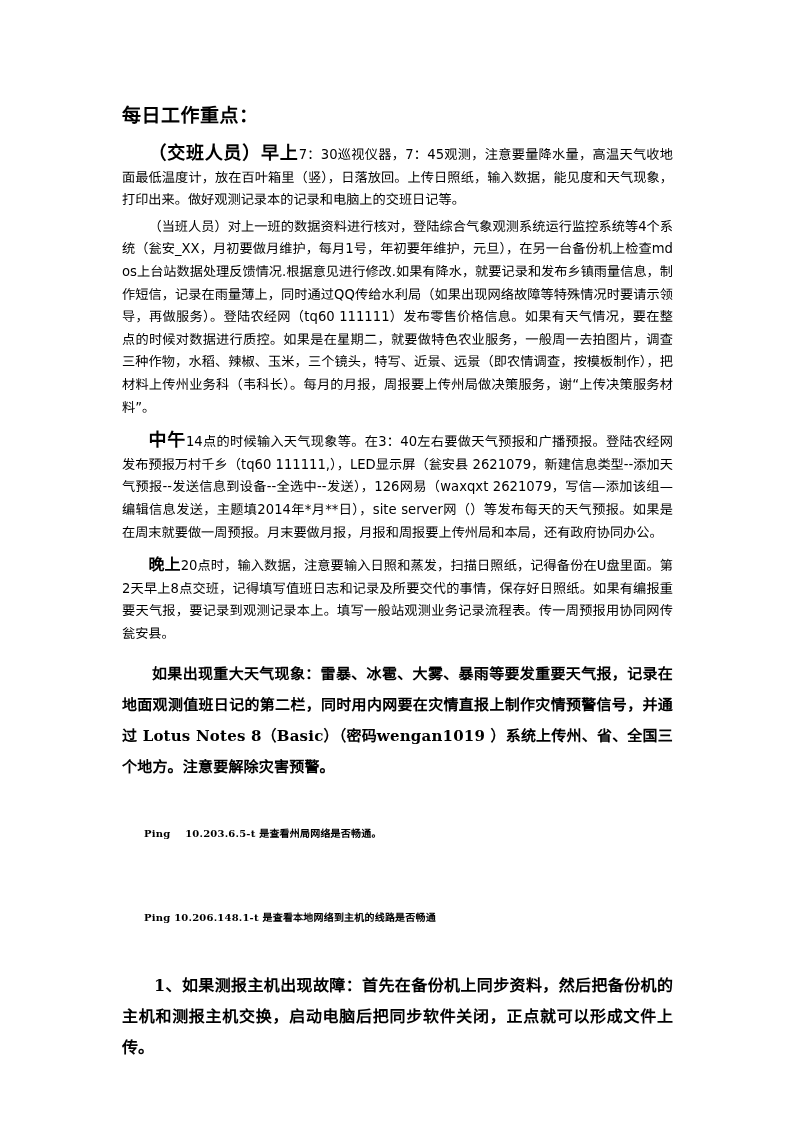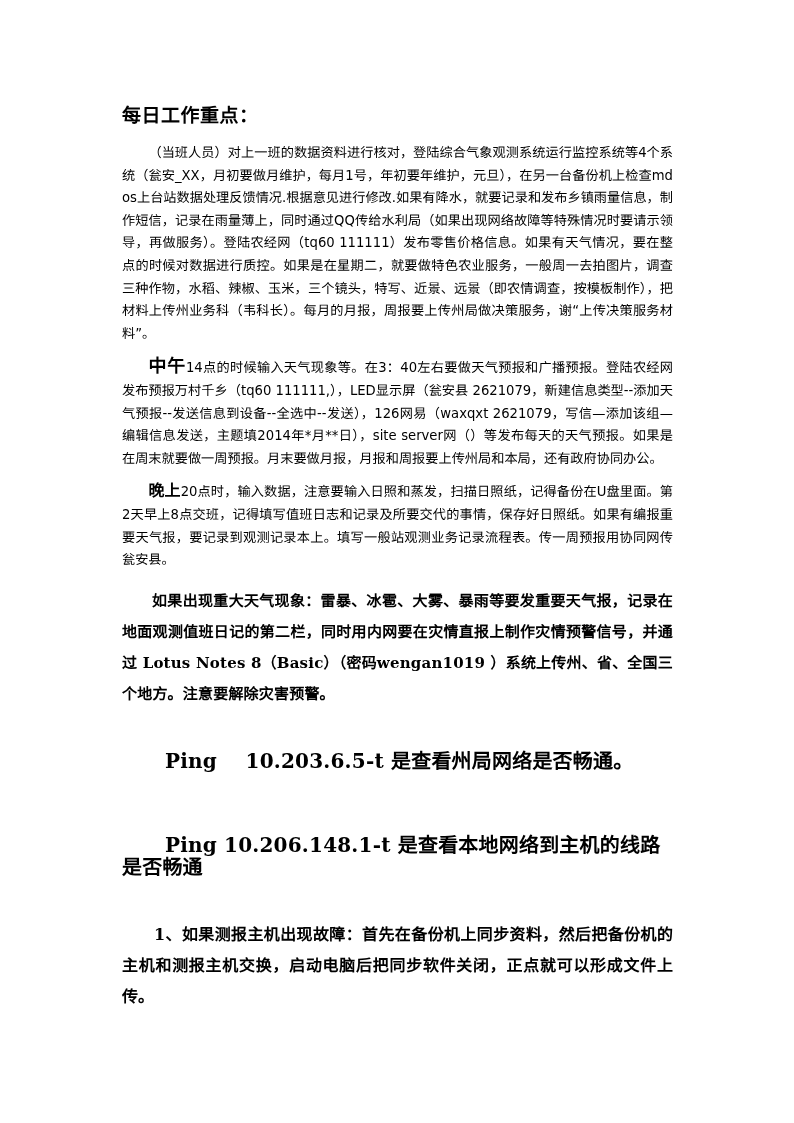--- a/index.html
+++ b/index.html
@@ -85,21 +85,21 @@
     text-align: justify;
     text-justify: inter-ideograph;
     text-indent: 2em;
     word-break: break-all;
     letter-spacing: 0.2px;
   }
 
   
   .ping-line {
     font-family: "DejaVu Serif", "Liberation Serif", serif;
-    font-size: 20px;
+    font-size: 10px;
     font-weight: bold;
     line-height: 22px;
     margin: 18px 0 0 0;
     text-indent: 2em;
     white-space: pre-wrap;
     letter-spacing: 0.2px;
   }
 
   .ping-line.tight {
     text-indent: 1.4em;
@@ -126,20 +126,23 @@
   .spacer-sm { height: 6px; }
 </style>
 </head>
 <body>
 
 <div class="page">
   <div class="content">
 
     <h1 class="doc-title">每日工作重点：</h1>
 
+    <p class="para indent2">
+      <span class="lead">（交班人员）早上</span><span>7：30巡视仪器，7：45观测，注意要量降水量，高温天气收地面最低温度计，放在百叶箱里（竖），日落放回。上传日照纸，输入数据，能见度和天气现象，打印出来。做好观测记录本的记录和电脑上的交班日记等。</span>
+    </p>
 
     <p class="para indent2">
       <span>（当班人员）对上一班的数据资料进行核对，登陆综合气象观测系统运行监控系统等4个系统（瓮安_XX，月初要做月维护，每月1号，年初要年维护，元旦），在另一台备份机上检查mdos上台站数据处理反馈情况.根据意见进行修改.如果有降水，就要记录和发布乡镇雨量信息，制作短信，记录在雨量薄上，同时通过QQ传给水利局（如果出现网络故障等特殊情况时要请示领导，再做服务）。登陆农经网（tq60 111111）发布零售价格信息。如果有天气情况，要在整点的时候对数据进行质控。如果是在星期二，就要做特色农业服务，一般周一去拍图片，调查三种作物，水稻、辣椒、玉米，三个镜头，特写、近景、远景（即农情调查，按模板制作），把材料上传州业务科（韦科长）。每月的月报，周报要上传州局做决策服务，谢</span>“上传决策服务材料”。
     </p>
 
     <div class="spacer-sm"></div>
 
     <p class="para indent2">
       <span class="lead">中午</span><span>14点的时候输入天气现象等。在3：40左右要做天气预报和广播预报。登陆农经网发布预报万村千乡（tq60 111111,），LED显示屏（瓮安县 2621079，新建信息类型--添加天气预报--发送信息到设备--全选中--发送），126网易（waxqxt 2621079，写信—添加该组—编辑信息发送，主题填2014年*月**日），site    server网（）等发布每天的天气预报。如果是在周末就要做一周预报。月末要做月报，月报和周报要上传州局和本局，还有政府协同办公。</span>
     </p>

